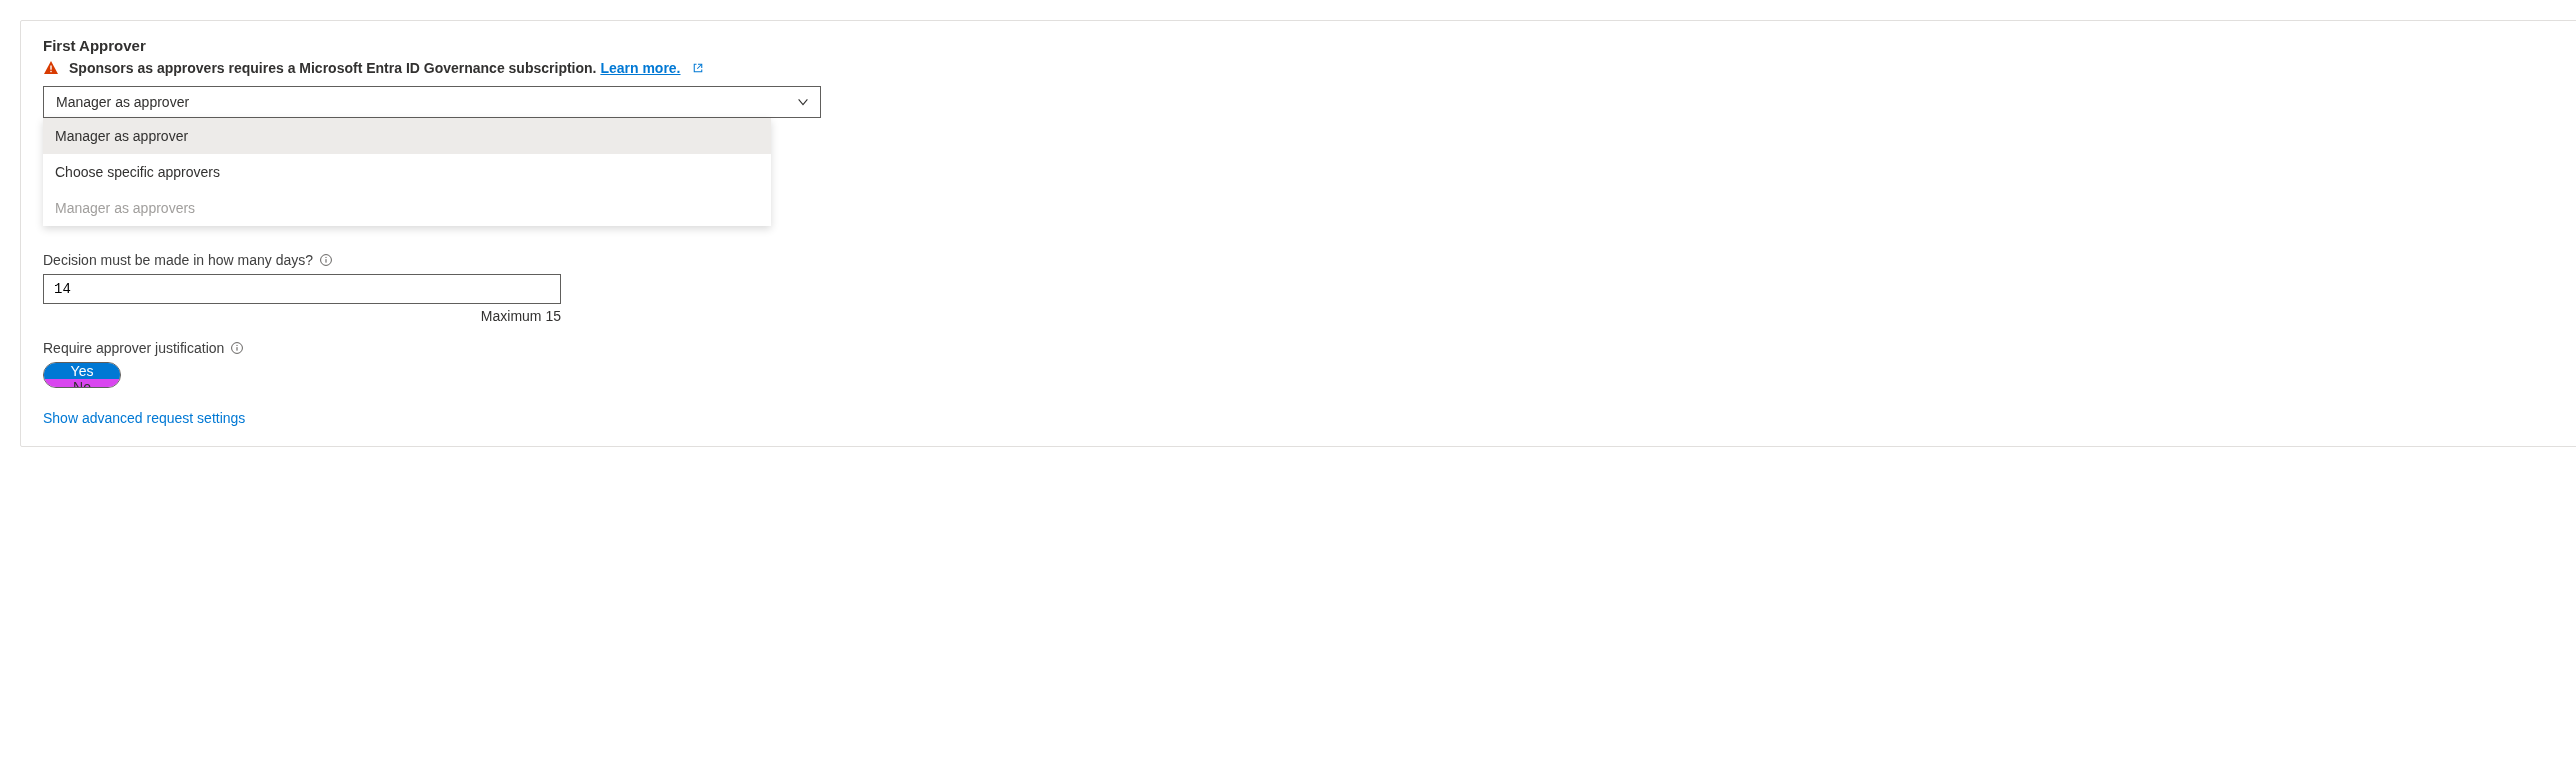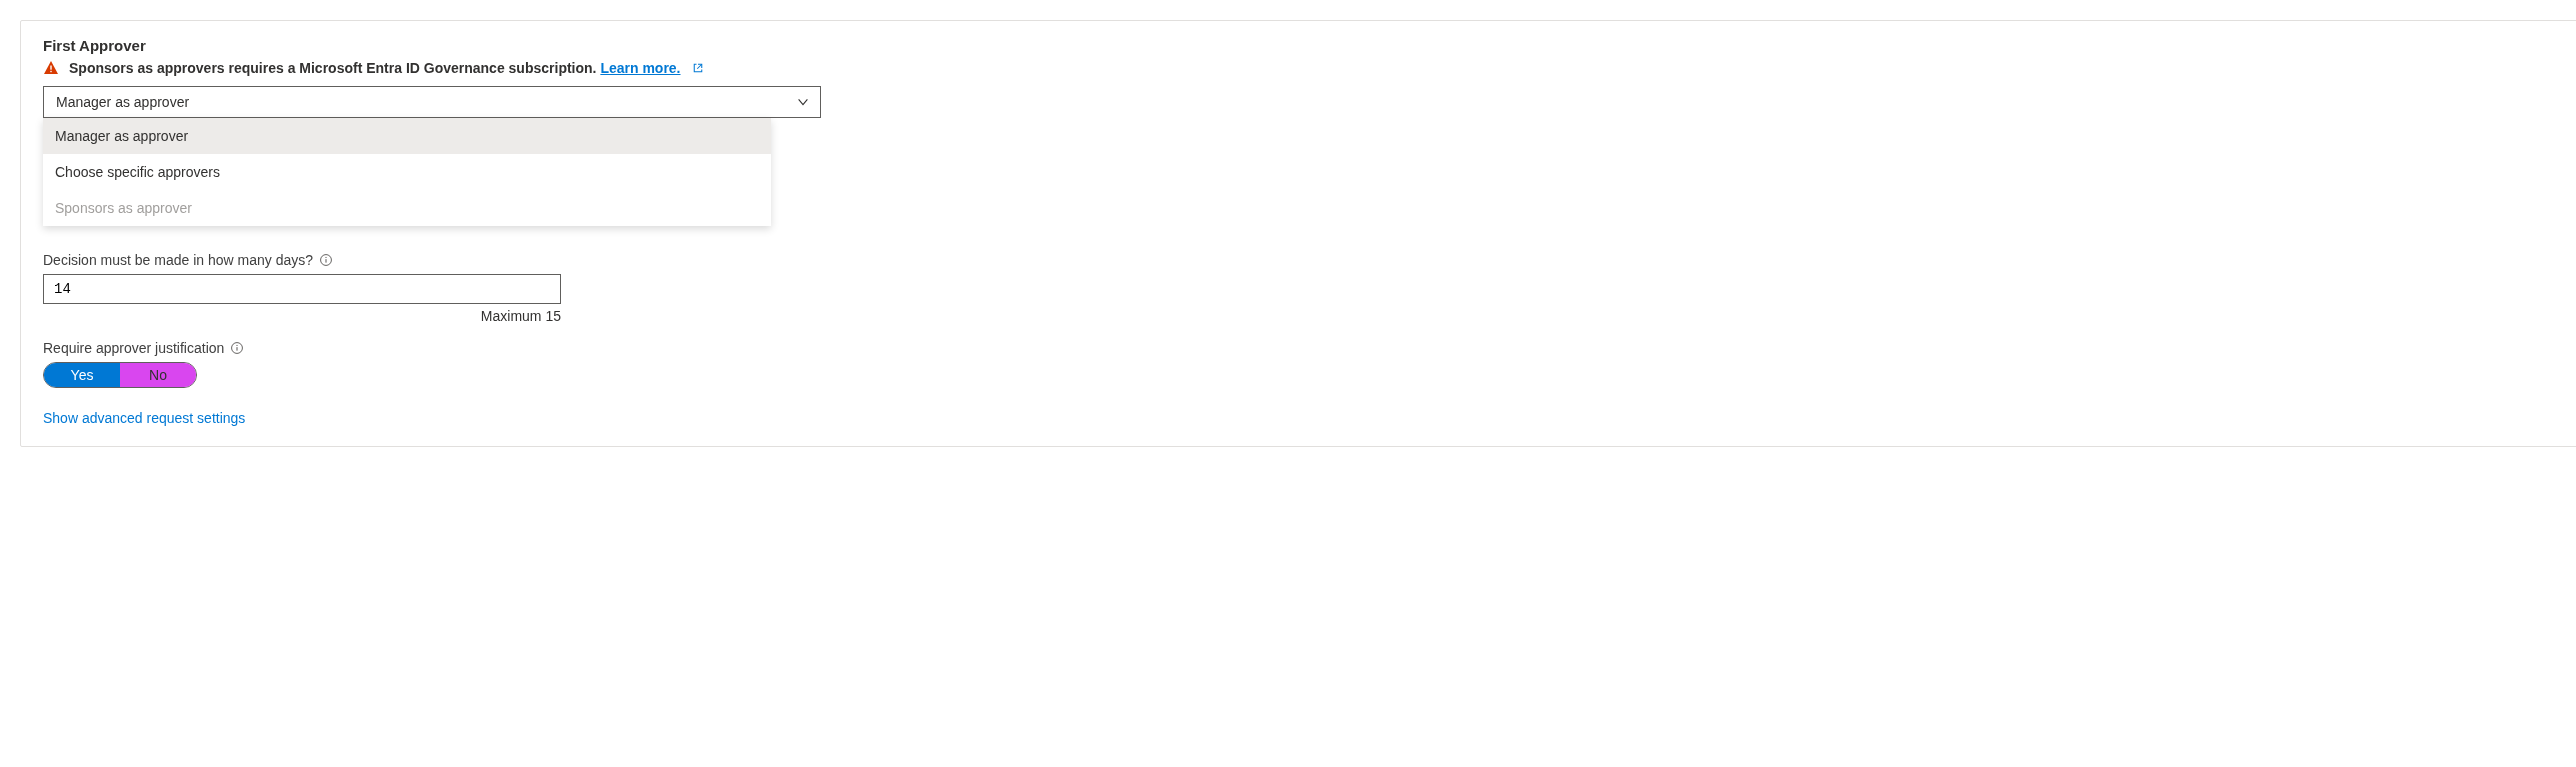--- a/index.html
+++ b/index.html
@@ -123,20 +123,21 @@
       font-size: 14px;
       color: #323130;
       margin-top: 4px;
     }
     .toggle {
       display: inline-flex;
       border: 1px solid #605e5c;
       border-radius: 16px;
       overflow: hidden;
       height: 26px;
+      flex-direction: column;
     }
     .toggle-opt {
       width: 76px;
       display: flex;
       align-items: center;
       justify-content: center;
       font-size: 14px;
       cursor: pointer;
       background: #d946ef;
       color: #323130;
@@ -185,21 +186,21 @@
     <div class="dropdown">
       <button class="dropdown-button">
         <span>Manager as approver</span>
         <svg class="chevron-down" width="14" height="14" viewBox="0 0 16 16">
           <path d="M3 5 L8 11 L13 5" stroke="#323130" stroke-width="1.3" fill="none"></path>
         </svg>
       </button>
       <div class="dropdown-list">
         <div class="dropdown-option selected">Manager as approver</div>
         <div class="dropdown-option">Choose specific approvers</div>
-        <div class="dropdown-option disabled">Sponsors as approver</div>
+        <div class="dropdown-option disabled">Manager as approvers</div>
       </div>
     </div>
   </div>
 
   <div class="field-group">
     <div class="field-label">
       <span>Decision must be made in how many days?</span>
       <svg class="info-svg" width="14" height="14" viewBox="0 0 16 16">
         <circle cx="8" cy="8" r="6.2" stroke="#605e5c" stroke-width="1.1" fill="none"></circle>
         <rect x="7.4" y="7" width="1.2" height="4" fill="#605e5c"></rect>

